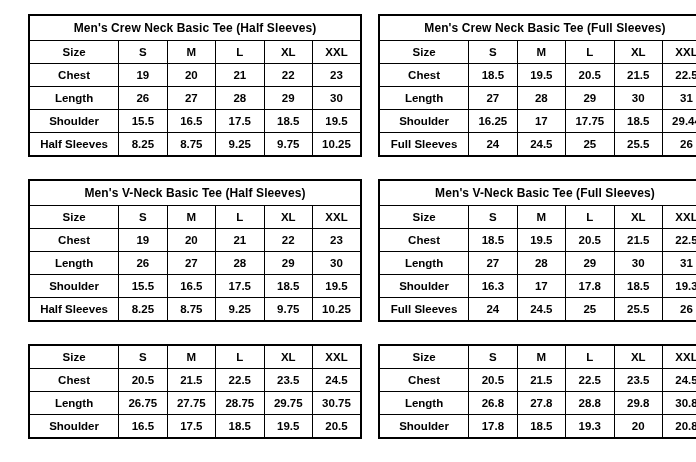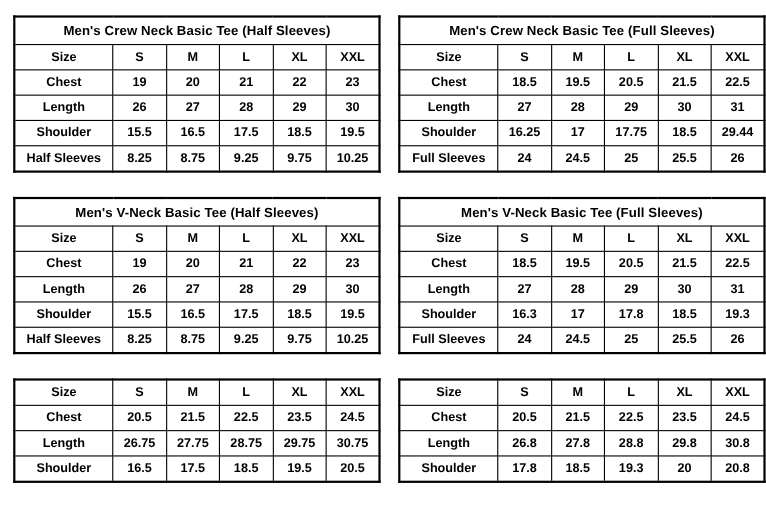--- a/index.html
+++ b/index.html
@@ -12,21 +12,21 @@
     background: #ffffff;
     font-family: "Liberation Sans", sans-serif;
     color: #000000;
     overflow: hidden;
   }
   .page {
     position: relative;
     width: 696px;
     height: 462px;
     box-sizing: border-box;
-    padding: 14px 12px 10px 12px;
+    padding: 14px 12px 10px 28px;
   }
   .grid {
     display: grid;
     grid-template-columns: 334px 334px;
     column-gap: 16px;
     row-gap: 22px;
   }
   .table-block {
     width: 100%;
   }

